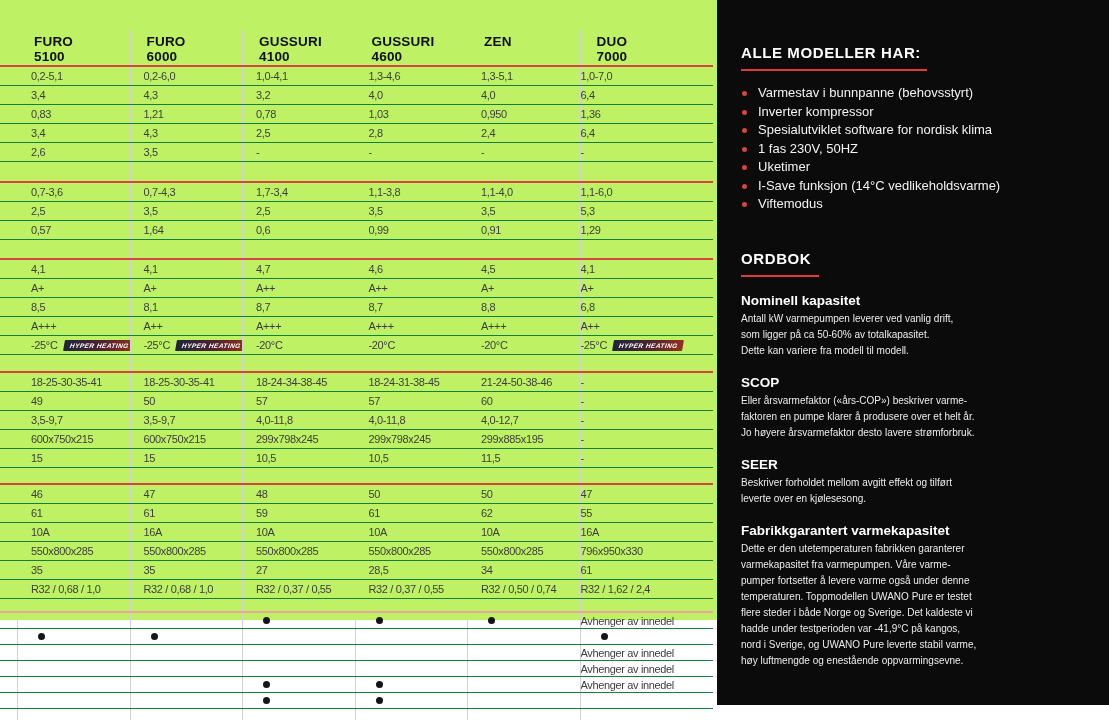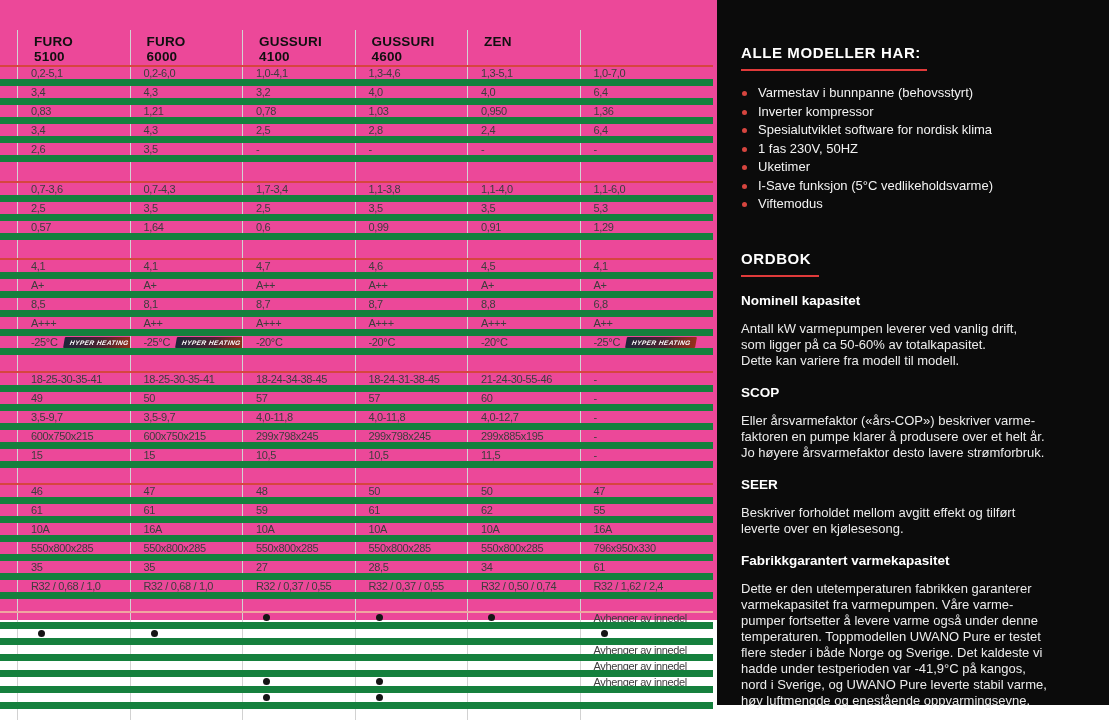--- a/index.html
+++ b/index.html
@@ -1,30 +1,30 @@
 <!DOCTYPE html>
 <html><head>
 <meta charset="utf-8">
 <style>
   html,body{margin:0;padding:0;}
   body{width:1109px;height:720px;overflow:hidden;background:#ffffff;
        font-family:"Liberation Sans", sans-serif;}
-  .page{position:relative;width:1109px;height:620px;background:#ec4899;}
+  .page{position:relative;width:1109px;height:620px;background:#bef264;}
 
   
   .table-area{position:absolute;left:0;top:30px;width:713px;}
-  .row{display:flex;box-sizing:border-box;border-bottom:7px solid #15803d;}
+  .row{display:flex;box-sizing:border-box;border-bottom:1px solid #15803d;}
   .row.red-strong{border-bottom:2px solid #d6453f;}
   .row.red-soft{border-bottom:2px solid #f0a5a1;}
   .row.no-line{border-bottom:none;}
   .cell{box-sizing:border-box;border-right:1px solid #d2d2d2;display:flex;
         align-items:center;overflow:hidden;}
   .cell.sliver{width:18px;flex:0 0 18px;}
   .cell.col{width:112.5px;flex:0 0 112.5px;padding-left:13px;}
-  .cell.col-last{flex:1;border-right:none;padding-left:13px;}
+  .cell.col-last{flex:1;border-right:none;}
   .cell-text{font-size:11px;letter-spacing:-0.35px;color:#3d3d3d;white-space:nowrap;}
   .hdr .cell{align-items:flex-start;padding-top:4px;}
   .hdr .cell.col,.hdr .cell.col-last{padding-left:16px;}
   .hdr-text{font-size:13.5px;font-weight:800;color:#101010;line-height:15px;
             letter-spacing:0.2px;white-space:pre-line;}
   .dot{width:7px;height:7px;border-radius:50%;background:#151515;margin-left:8px;flex:0 0 7px;}
   .hh-badge{display:inline-block;margin-left:6px;padding:2px 5px 2px 6px;
             transform:skewX(-10deg);border-radius:1px;
             background:linear-gradient(90deg,#20253a 0%,#4d2330 55%,#97301b 100%);
             color:#ffffff;font-size:6.5px;font-weight:bold;font-style:italic;
@@ -37,21 +37,21 @@
   .redbar{height:2px;background:#e03a3a;margin-top:8px;}
   .redbar.w-lg{width:186px;}
   .redbar.w-sm{width:78px;}
   .feature-list{list-style:none;margin:13px 0 0 0;padding:0;}
   .feature-list li{position:relative;padding-left:17px;font-size:13px;
                    line-height:18.5px;color:#f3f3f3;}
   .feature-list li .bullet{position:absolute;left:1px;top:7px;width:5px;height:5px;
                    border-radius:50%;background:#d6453f;}
   .glossary-block{margin-top:36px;}
   .gloss-term{font-size:13.5px;font-weight:bold;color:#ffffff;margin-top:16px;}
-  .gloss-def{font-size:13px;line-height:16px;color:#ececec;margin-top:13px;white-space:pre-line;}
+  .gloss-def{font-size:10px;line-height:16px;color:#ececec;margin-top:3px;white-space:pre-line;}
 </style>
 </head>
 <body>
 
 <div class="page">
 
   <div class="table-area">
       <div class="row hdr red-strong" style="height: 37px;">
         <div class="cell sliver"></div>
         <div class="cell col">
@@ -66,20 +66,24 @@
           <span class="hdr-text">GUSSURI
 4100</span>
         </div>
         <div class="cell col">
           <span class="hdr-text">GUSSURI
 4600</span>
         </div>
         <div class="cell col">
           <span class="hdr-text">ZEN</span>
         </div>
+        <div class="cell col-last">
+          <span class="hdr-text">DUO
+7000</span>
+        </div>
       </div>
       <div class="row" style="height: 19px;">
         <div class="cell sliver"></div>
         <div class="cell col">
           <span class="cell-text">0,2-5,1</span>
         </div>
         <div class="cell col">
           <span class="cell-text">0,2-6,0</span>
         </div>
         <div class="cell col">
@@ -385,21 +389,21 @@
         <div class="cell col">
           <span class="cell-text">18-25-30-35-41</span>
         </div>
         <div class="cell col">
           <span class="cell-text">18-24-34-38-45</span>
         </div>
         <div class="cell col">
           <span class="cell-text">18-24-31-38-45</span>
         </div>
         <div class="cell col">
-          <span class="cell-text">21-24-30-55-46</span>
+          <span class="cell-text">21-24-50-38-46</span>
         </div>
         <div class="cell col-last">
           <span class="cell-text">-</span>
         </div>
       </div>
       <div class="row" style="height: 19px;">
         <div class="cell sliver"></div>
         <div class="cell col">
           <span class="cell-text">49</span>
         </div>
@@ -721,21 +725,21 @@
 
   <aside class="panel">
     <h2 class="panel-title">ALLE MODELLER HAR:</h2>
     <div class="redbar w-lg"></div>
     <ul class="feature-list">
         <li><span class="bullet"></span><span>Varmestav i bunnpanne (behovsstyrt)</span></li>
         <li><span class="bullet"></span><span>Inverter kompressor</span></li>
         <li><span class="bullet"></span><span>Spesialutviklet software for nordisk klima</span></li>
         <li><span class="bullet"></span><span>1 fas 230V, 50HZ</span></li>
         <li><span class="bullet"></span><span>Uketimer</span></li>
-        <li><span class="bullet"></span><span>I-Save funksjon (5°C vedlikeholdsvarme)</span></li>
+        <li><span class="bullet"></span><span>I-Save funksjon (14°C vedlikeholdsvarme)</span></li>
         <li><span class="bullet"></span><span>Viftemodus</span></li>
       </ul>
 
     <div class="glossary-block">
       <h2 class="panel-title">ORDBOK</h2>
       <div class="redbar w-sm"></div>
       <div>
           <div class="gloss-term">Nominell kapasitet</div>
           <div class="gloss-def">Antall kW varmepumpen leverer ved vanlig drift,
 som ligger på ca 50-60% av totalkapasitet.

